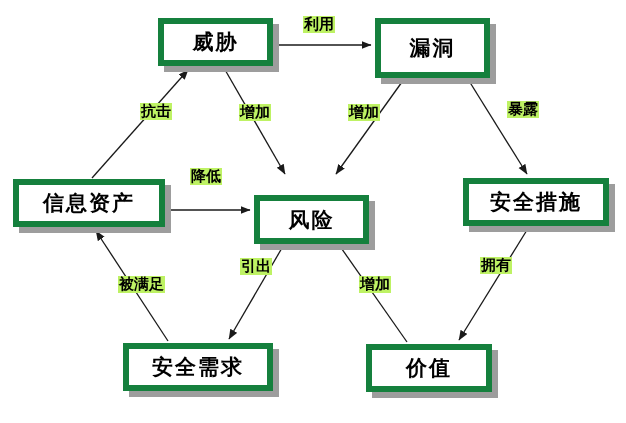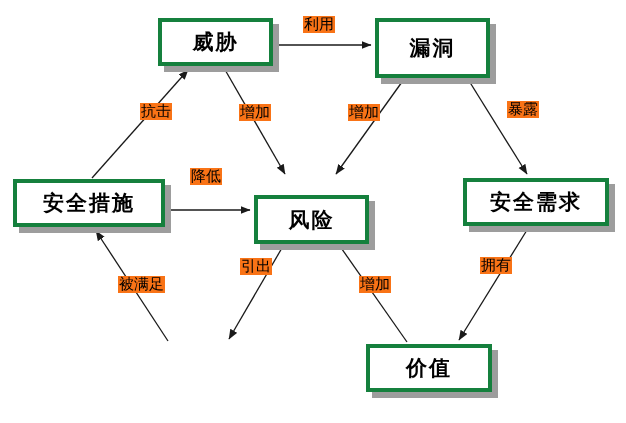--- a/index.html
+++ b/index.html
@@ -23,37 +23,37 @@
     height: 423px;
   }
   .edges-svg line {
     stroke: #1a1a1a;
     stroke-width: 1.3;
   }
   .node {
     position: absolute;
     box-sizing: border-box;
     background: #ffffff;
-    border: 4px solid #15803d;
+    border: 6px solid #15803d;
     box-shadow: 6px 6px 0 #9d9d9d;
     display: flex;
     align-items: center;
     justify-content: center;
     font-size: 21px;
     font-weight: bold;
     color: #000000;
     letter-spacing: 2px;
     white-space: nowrap;
   }
   .edge-label {
     position: absolute;
     font-size: 15px;
-    font-weight: normal;
+    font-weight: bold;
     color: #000000;
-    background: #f97316;
+    background: #bef264;
     line-height: 1.1;
     padding: 0 1px;
     white-space: nowrap;
   }
 </style>
 </head>
 <body>
 
 <div class="canvas">
 
@@ -70,23 +70,24 @@
     <line x1="461" y1="68" x2="527" y2="174" marker-end="url(#arrow)"></line>
     <line x1="167" y1="210" x2="250" y2="210" marker-end="url(#arrow)"></line>
     <line x1="168" y1="341" x2="96" y2="231" marker-end="url(#arrow)"></line>
     <line x1="293" y1="229" x2="229" y2="339" marker-end="url(#arrow)"></line>
     <line x1="407" y1="342" x2="330" y2="232" marker-end="url(#arrow)"></line>
     <line x1="527" y1="230" x2="459" y2="340" marker-end="url(#arrow)"></line>
   </svg>
 
   <div class="node" style="left:158px; top:18px;  width:115px; height:48px">威胁</div>
   <div class="node" style="left:375px; top:18px;  width:115px; height:60px">漏洞</div>
-  <div class="node" style="left:13px;  top:179px; width:152px; height:48px">安全措施</div>
+  <div class="node" style="left:13px;  top:179px; width:152px; height:48px">信息资产</div>
   <div class="node" style="left:254px; top:195px; width:115px; height:49px">风险</div>
-  <div class="node" style="left:463px; top:178px; width:146px; height:48px">安全需求</div>
+  <div class="node" style="left:463px; top:178px; width:146px; height:48px">安全措施</div>
+  <div class="node" style="left:123px; top:343px; width:150px; height:48px">安全需求</div>
   <div class="node" style="left:366px; top:344px; width:126px; height:48px">价值</div>
 
   <span class="edge-label" style="left:303px; top:16px">利用</span>
   <span class="edge-label" style="left:140px; top:103px">抗击</span>
   <span class="edge-label" style="left:239px; top:104px">增加</span>
   <span class="edge-label" style="left:348px; top:104px">增加</span>
   <span class="edge-label" style="left:507px; top:101px">暴露</span>
   <span class="edge-label" style="left:190px; top:168px">降低</span>
   <span class="edge-label" style="left:118px; top:276px">被满足</span>
   <span class="edge-label" style="left:240px; top:258px">引出</span>

